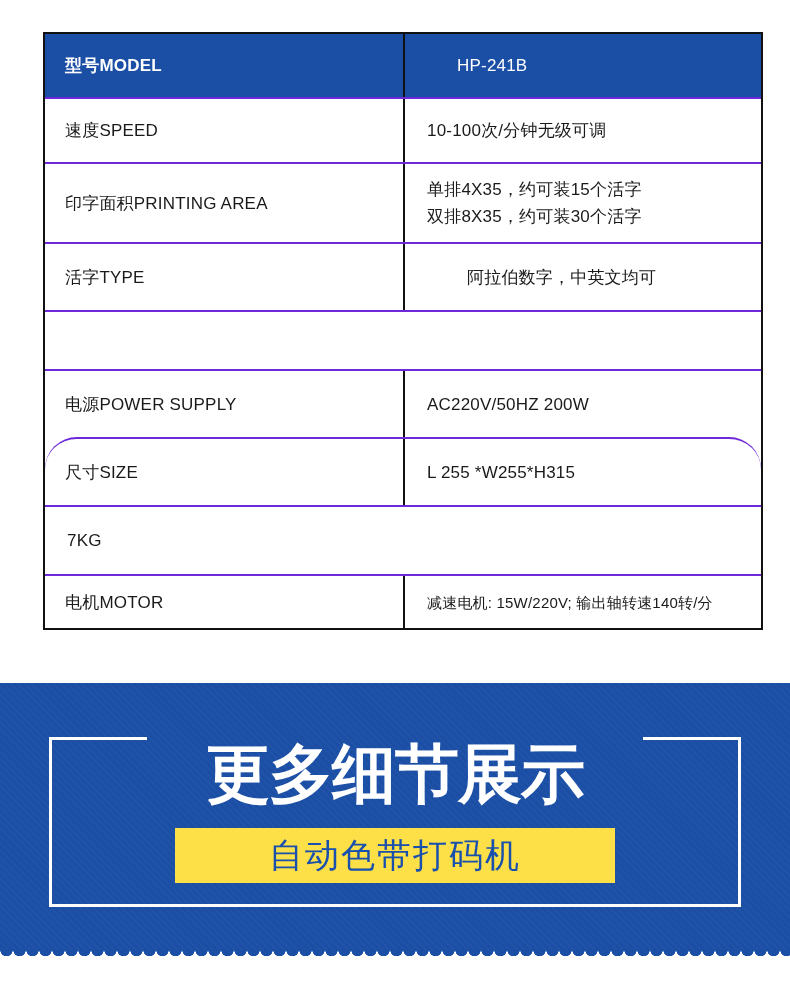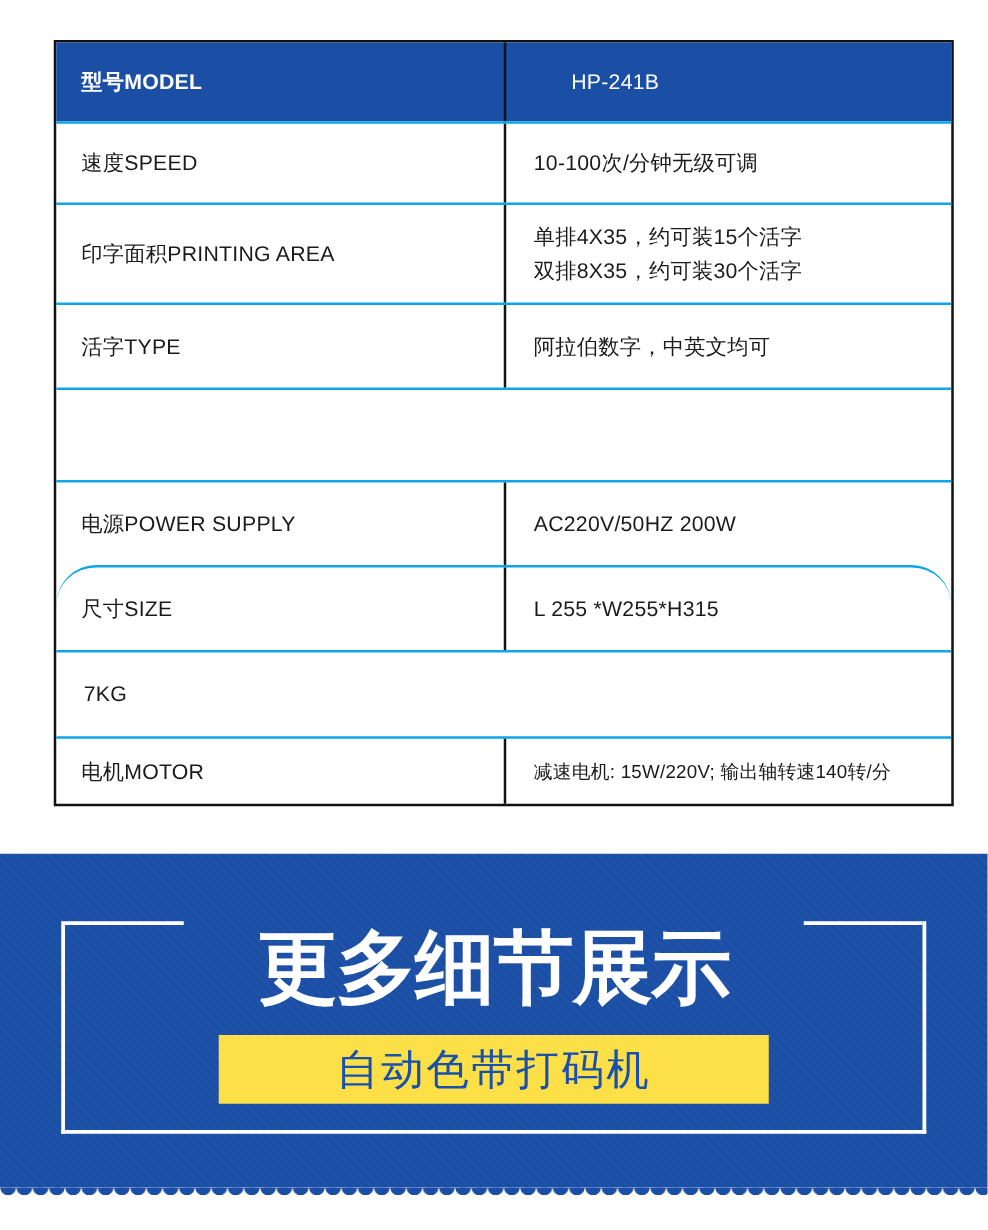--- a/index.html
+++ b/index.html
@@ -7,34 +7,34 @@
     width:790px;height:984px;position:relative;overflow:hidden;
     font-family:"Liberation Sans","DejaVu Sans",sans-serif;
     color:#1a1a1a;
   }
   
   .spec-table{
     position:absolute;left:43px;top:32px;width:720px;
     border:2px solid #111;box-sizing:border-box;background:#fff;
   }
   .trow{display:flex;box-sizing:border-box;}
-  .trow + .trow{border-top:2px solid #0ea5e9;}
+  .trow + .trow{border-top:2px solid #6d28d9;}
   .tcell{box-sizing:border-box;display:flex;flex-direction:column;justify-content:center;}
   .tcell.label{width:360px;border-right:2px solid #111;padding-left:20px;}
   .tcell.value{flex:1;padding-left:22px;padding-right:8px;}
   .trow.header{background:#1b4fa6;color:#ffffff;}
   .trow.header .tcell.label{border-right-color:#111;font-weight:bold;}
   .trow.header .tcell.value{padding-left:52px;}
   .tcell{font-size:17px;letter-spacing:0.2px;}
   .trow.r0{height:63px;}
   .trow.r1{height:65px;}
   .trow.r2{height:80px;}
-  .trow.r3{height:68px;}
+  .trow.r3{height:68px;gap:40px;}
   .trow.r4{height:59px;}
-  .trow.r5{height:68px;margin-top:15px;}
+  .trow.r5{height:68px;}
   .trow.r6{height:68px;border-radius:32px;}
   .trow.r7{height:69px;}
   .trow.r8{height:54px;}
   .tcell .line{line-height:27px;}
   .tcell.small{font-size:13px;}
   .tcell.medium{font-size:15px;}
   
   .banner{
     position:absolute;left:0;top:683px;width:790px;height:273px;
   }

